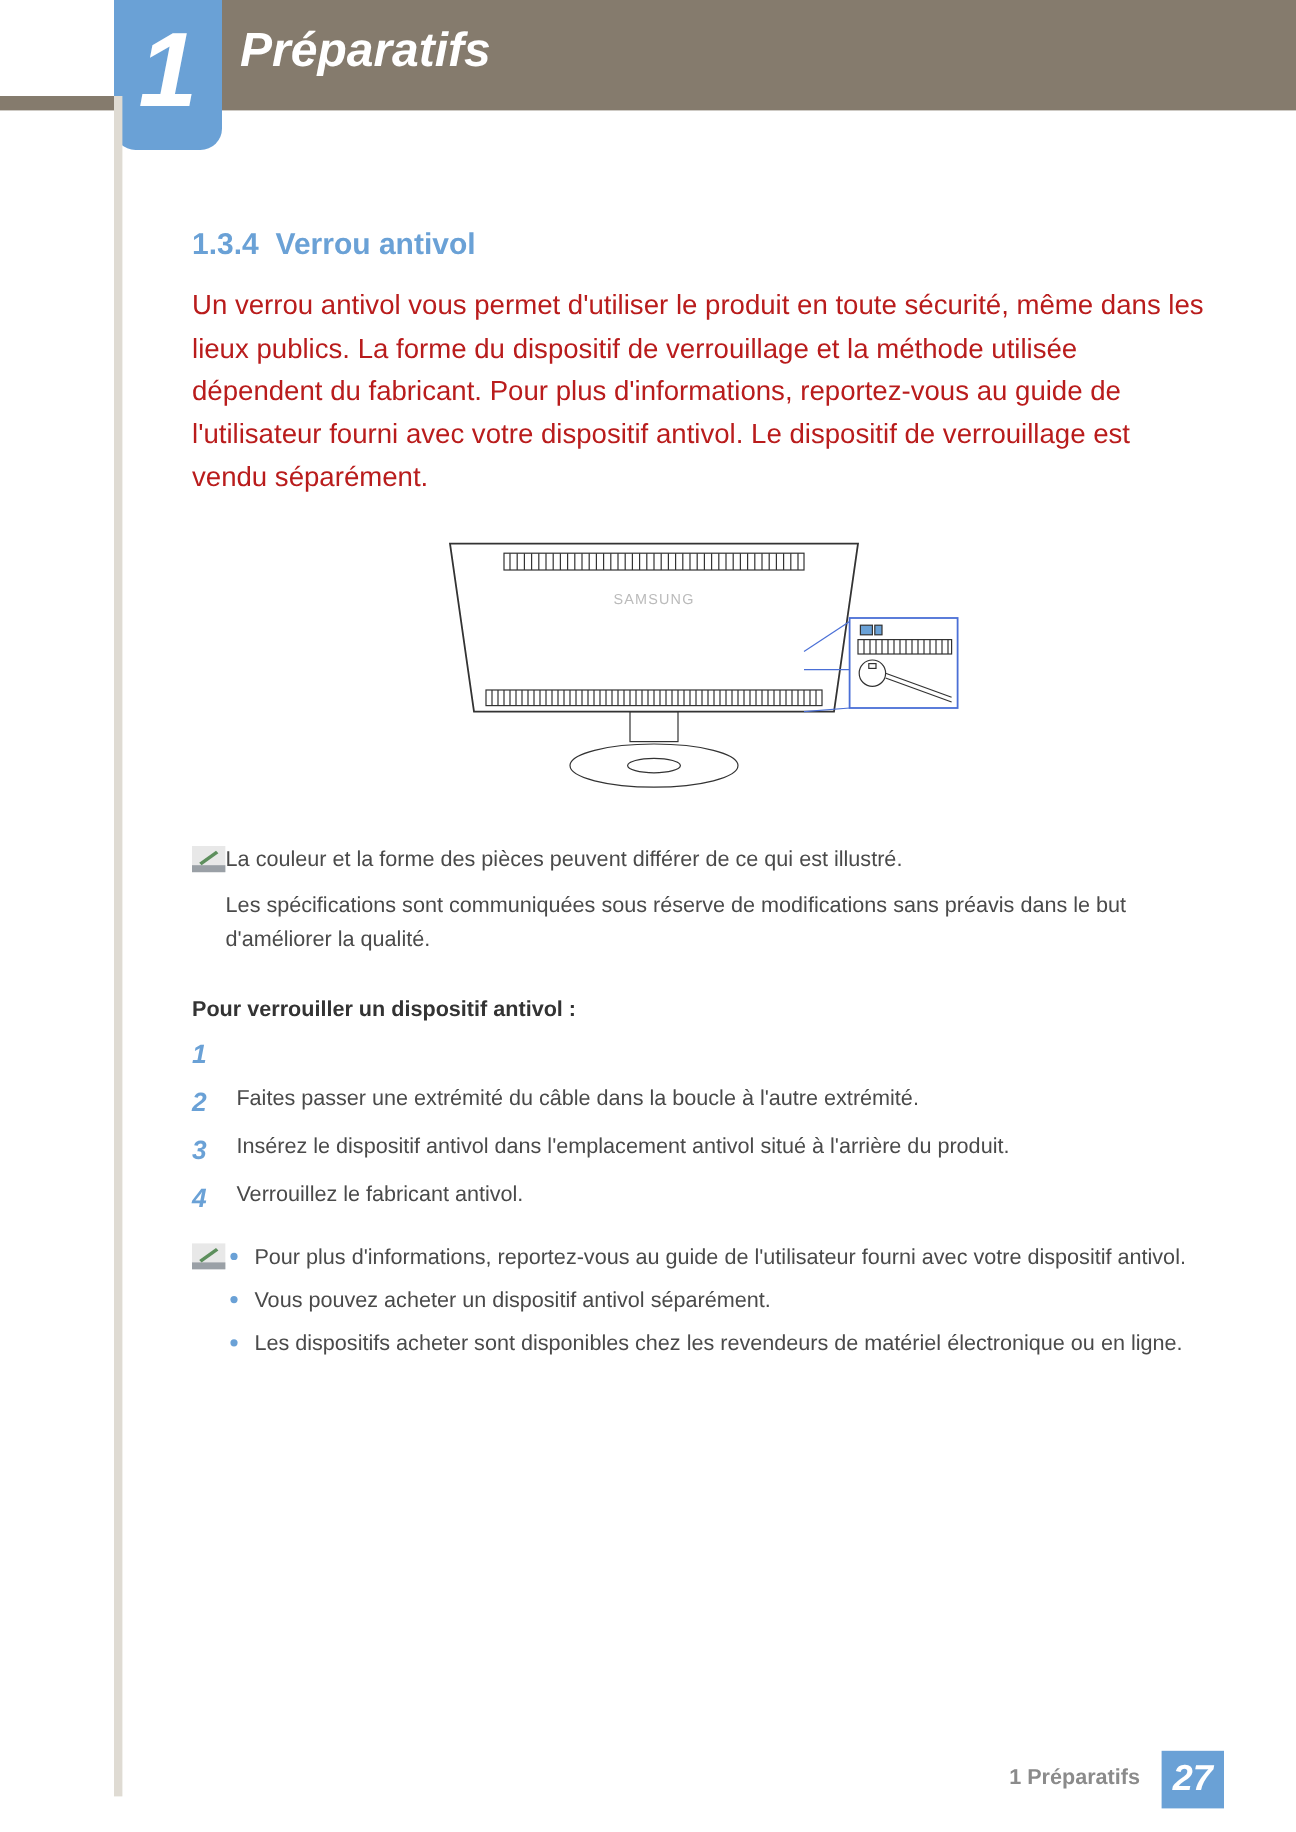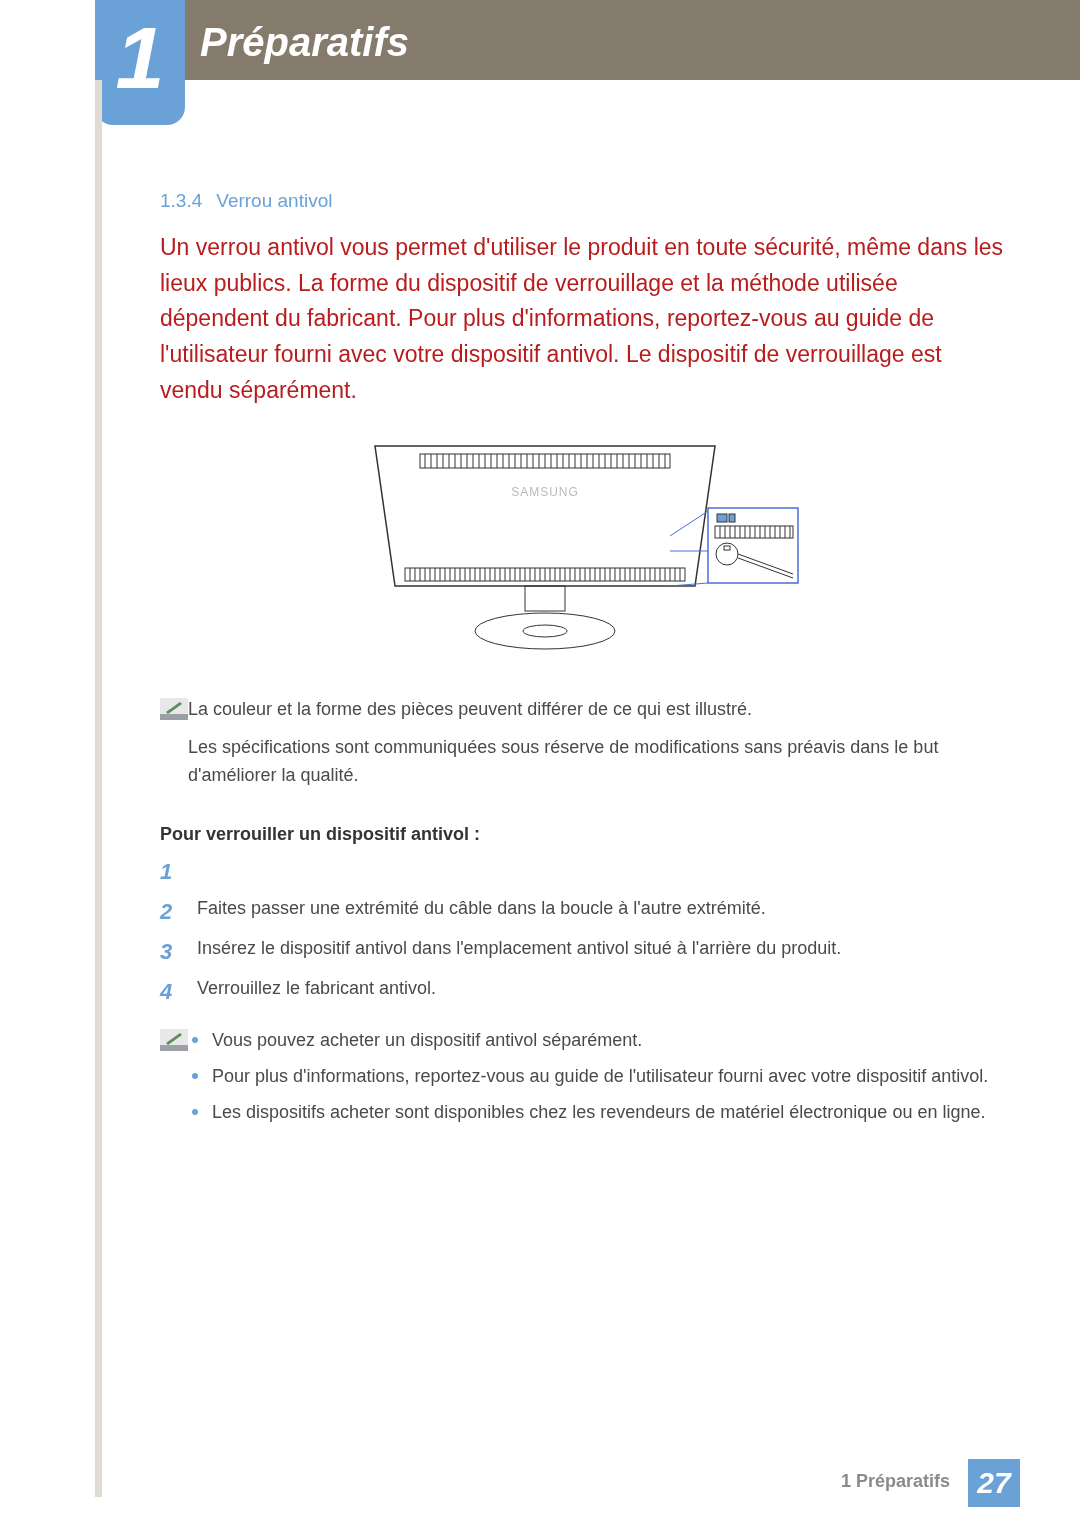--- a/index.html
+++ b/index.html
@@ -7,21 +7,21 @@
     width: 1080px;
     height: 1527px;
     font-family: Arial, Helvetica, sans-serif;
     background: #ffffff;
     position: relative;
     color: #333;
   }
   .topbar {
     position: absolute;
     top: 0; left: 0; right: 0;
-    height: 80px;
+    height: 92px;
     background: #857b6d;
   }
   .topbar-white {
     position: absolute;
     left: 0; top: 0;
     width: 95px; height: 80px;
     background: #fff;
   }
   .topbar-title {
     position: absolute;
@@ -62,22 +62,22 @@
     background: #dfdbd3;
   }
   .content {
     position: absolute;
     left: 160px;
     right: 70px;
     top: 190px;
   }
   .sec-heading {
     color: #6aa1d6;
-    font-weight: normal;
-    font-size: 19px;
+    font-weight: bold;
+    font-size: 25px;
     margin-bottom: 18px;
   }
   .sec-heading .secno { margin-right: 14px; }
   .para {
     font-size: 23px;
     line-height: 1.55;
     color: #b91c1c;
     margin-bottom: 28px;
   }
   .figure {
@@ -380,22 +380,22 @@
   <div class="note-row">
     <div class="note-icon-wrap">
       <svg width="28" height="22" viewBox="0 0 28 22">
         <rect x="0" y="0" width="28" height="22" fill="#e8e8e8"></rect>
         <rect x="0" y="16" width="28" height="6" fill="#9aa0a6"></rect>
         <path d="M6 14 L20 4 L22 6 L8 16 Z" fill="#5d8f5d"></path>
       </svg>
     </div>
     <div class="note-body">
       <ul class="dots">
+        <li>Pour plus d'informations, reportez-vous au guide de l'utilisateur fourni avec votre dispositif antivol.</li>
         <li>Vous pouvez acheter un dispositif antivol séparément.</li>
-        <li>Pour plus d'informations, reportez-vous au guide de l'utilisateur fourni avec votre dispositif antivol.</li>
         <li>Les dispositifs acheter sont disponibles chez les revendeurs de matériel électronique ou en ligne.</li>
       </ul>
     </div>
   </div>
 
 </div>
 
 <div class="footer">
   <div class="footer-crumb">1 Préparatifs</div>
   <div class="footer-page">27</div>

